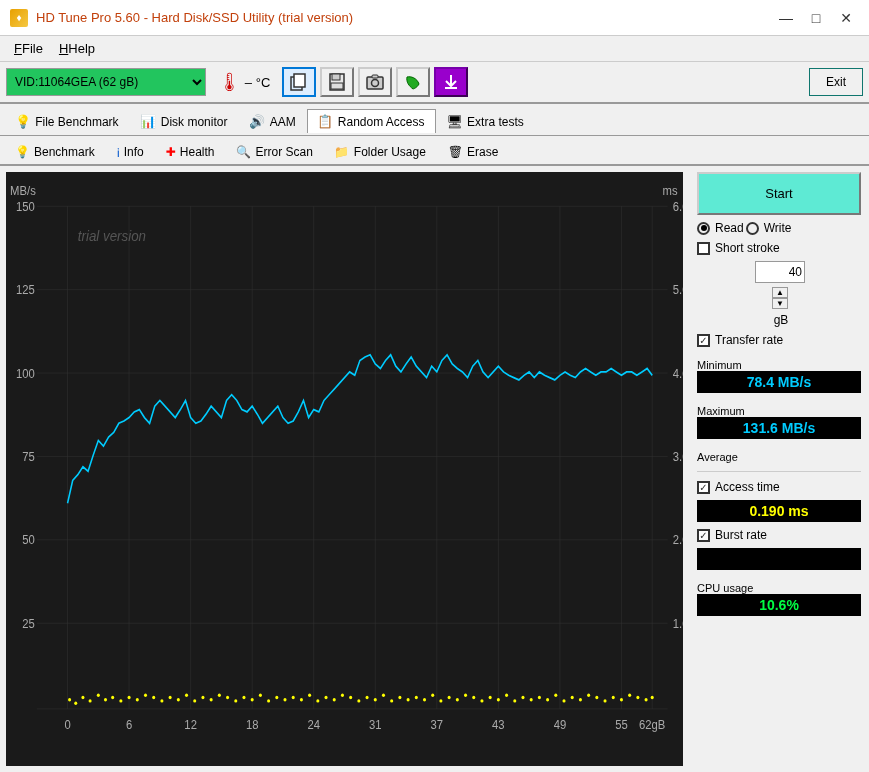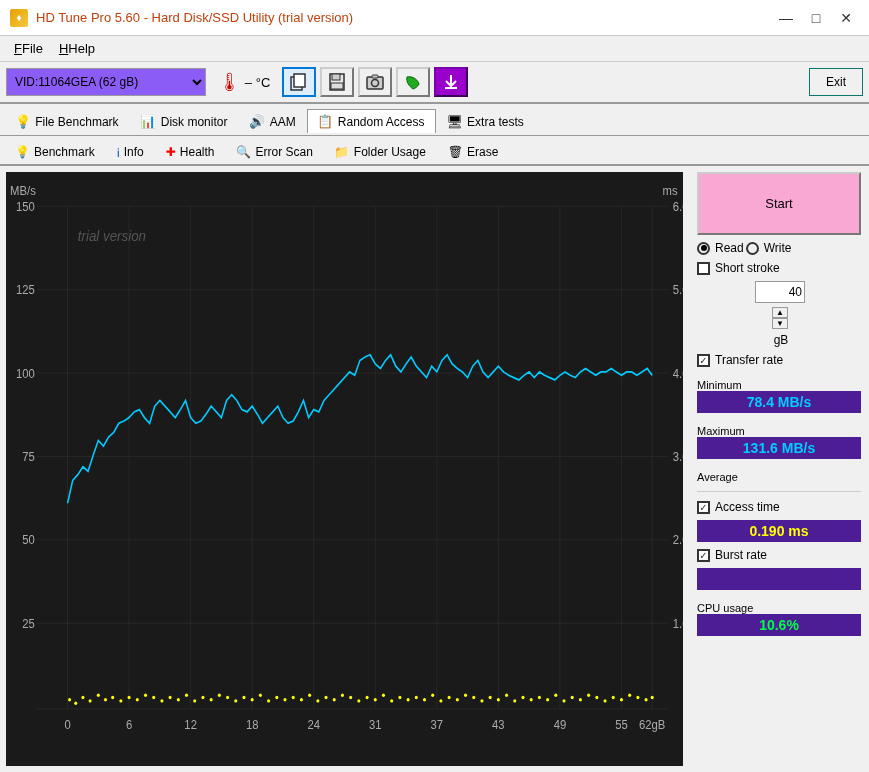--- a/index.html
+++ b/index.html
@@ -40,21 +40,21 @@
       display: flex;
       align-items: center;
       padding: 4px 6px;
       height: 42px;
       gap: 4px;
     }
     .toolbar-select {
       width: 200px;
       height: 28px;
       border: 1px solid #999;
-      background: #8b5cf6;
+      background: #22c55e;
       font-size: 12px;
       padding: 2px 4px;
     }
     .toolbar-temp { display: flex; align-items: center; gap: 4px; margin-left: 8px; margin-right: 8px; font-size: 13px; }
     .temp-icon { font-size: 18px; color: #cc0000; }
     .toolbar-btn {
       width: 34px;
       height: 30px;
       border: 2px outset #ccc;
       background: #f0f0f0;
@@ -126,22 +126,22 @@
     
     .right-panel {
       width: 180px;
       padding: 6px 8px;
       display: flex;
       flex-direction: column;
       gap: 6px;
     }
     .start-btn {
       width: 100%;
-      padding: 22px;
-      background: #f9a8d4;
+      padding: 12px;
+      background: #5eead4;
       border: 2px outset #ccc;
       font-size: 13px;
       cursor: pointer;
       font-weight: 500;
     }
     .radio-group { display: flex; gap: 2px; }
     .radio-item { display: flex; align-items: center; gap: 5px; font-size: 12px; cursor: pointer; }
     .radio-circle {
       width: 13px; height: 13px;
       border: 2px solid #333;
@@ -156,21 +156,21 @@
     }
     .checkbox-item { display: flex; align-items: center; gap: 5px; font-size: 12px; cursor: pointer; }
     .checkbox { width: 13px; height: 13px; border: 2px solid #333; background: white; display: flex; align-items: center; justify-content: center; font-size: 10px; }
     .number-input-row { display: flex; align-items: center; gap: 4px; margin-left: 2px; flex-direction: column; }
     .number-input { width: 50px; height: 22px; border: 1px solid #999; text-align: right; padding-right: 2px; font-size: 12px; }
     .spin-btns { display: flex; flex-direction: column; }
     .spin-btn { width: 16px; height: 11px; border: 1px solid #999; background: #f0f0f0; cursor: pointer; font-size: 8px; display: flex; align-items: center; justify-content: center; }
 
     .stat-label { font-size: 11px; color: #000; margin-top: 6px; }
     .stat-value {
-      background: #4c1d95;
+      background: #000000;
       color: #00ccff;
       text-align: center;
       font-size: 14px;
       font-weight: bold;
       padding: 3px 0;
       width: 100%;
     }
     .stat-value.yellow { color: #ffff00; }
     .stat-value.empty { color: #333; }
     .stat-value.green { color: #00ff44; }

